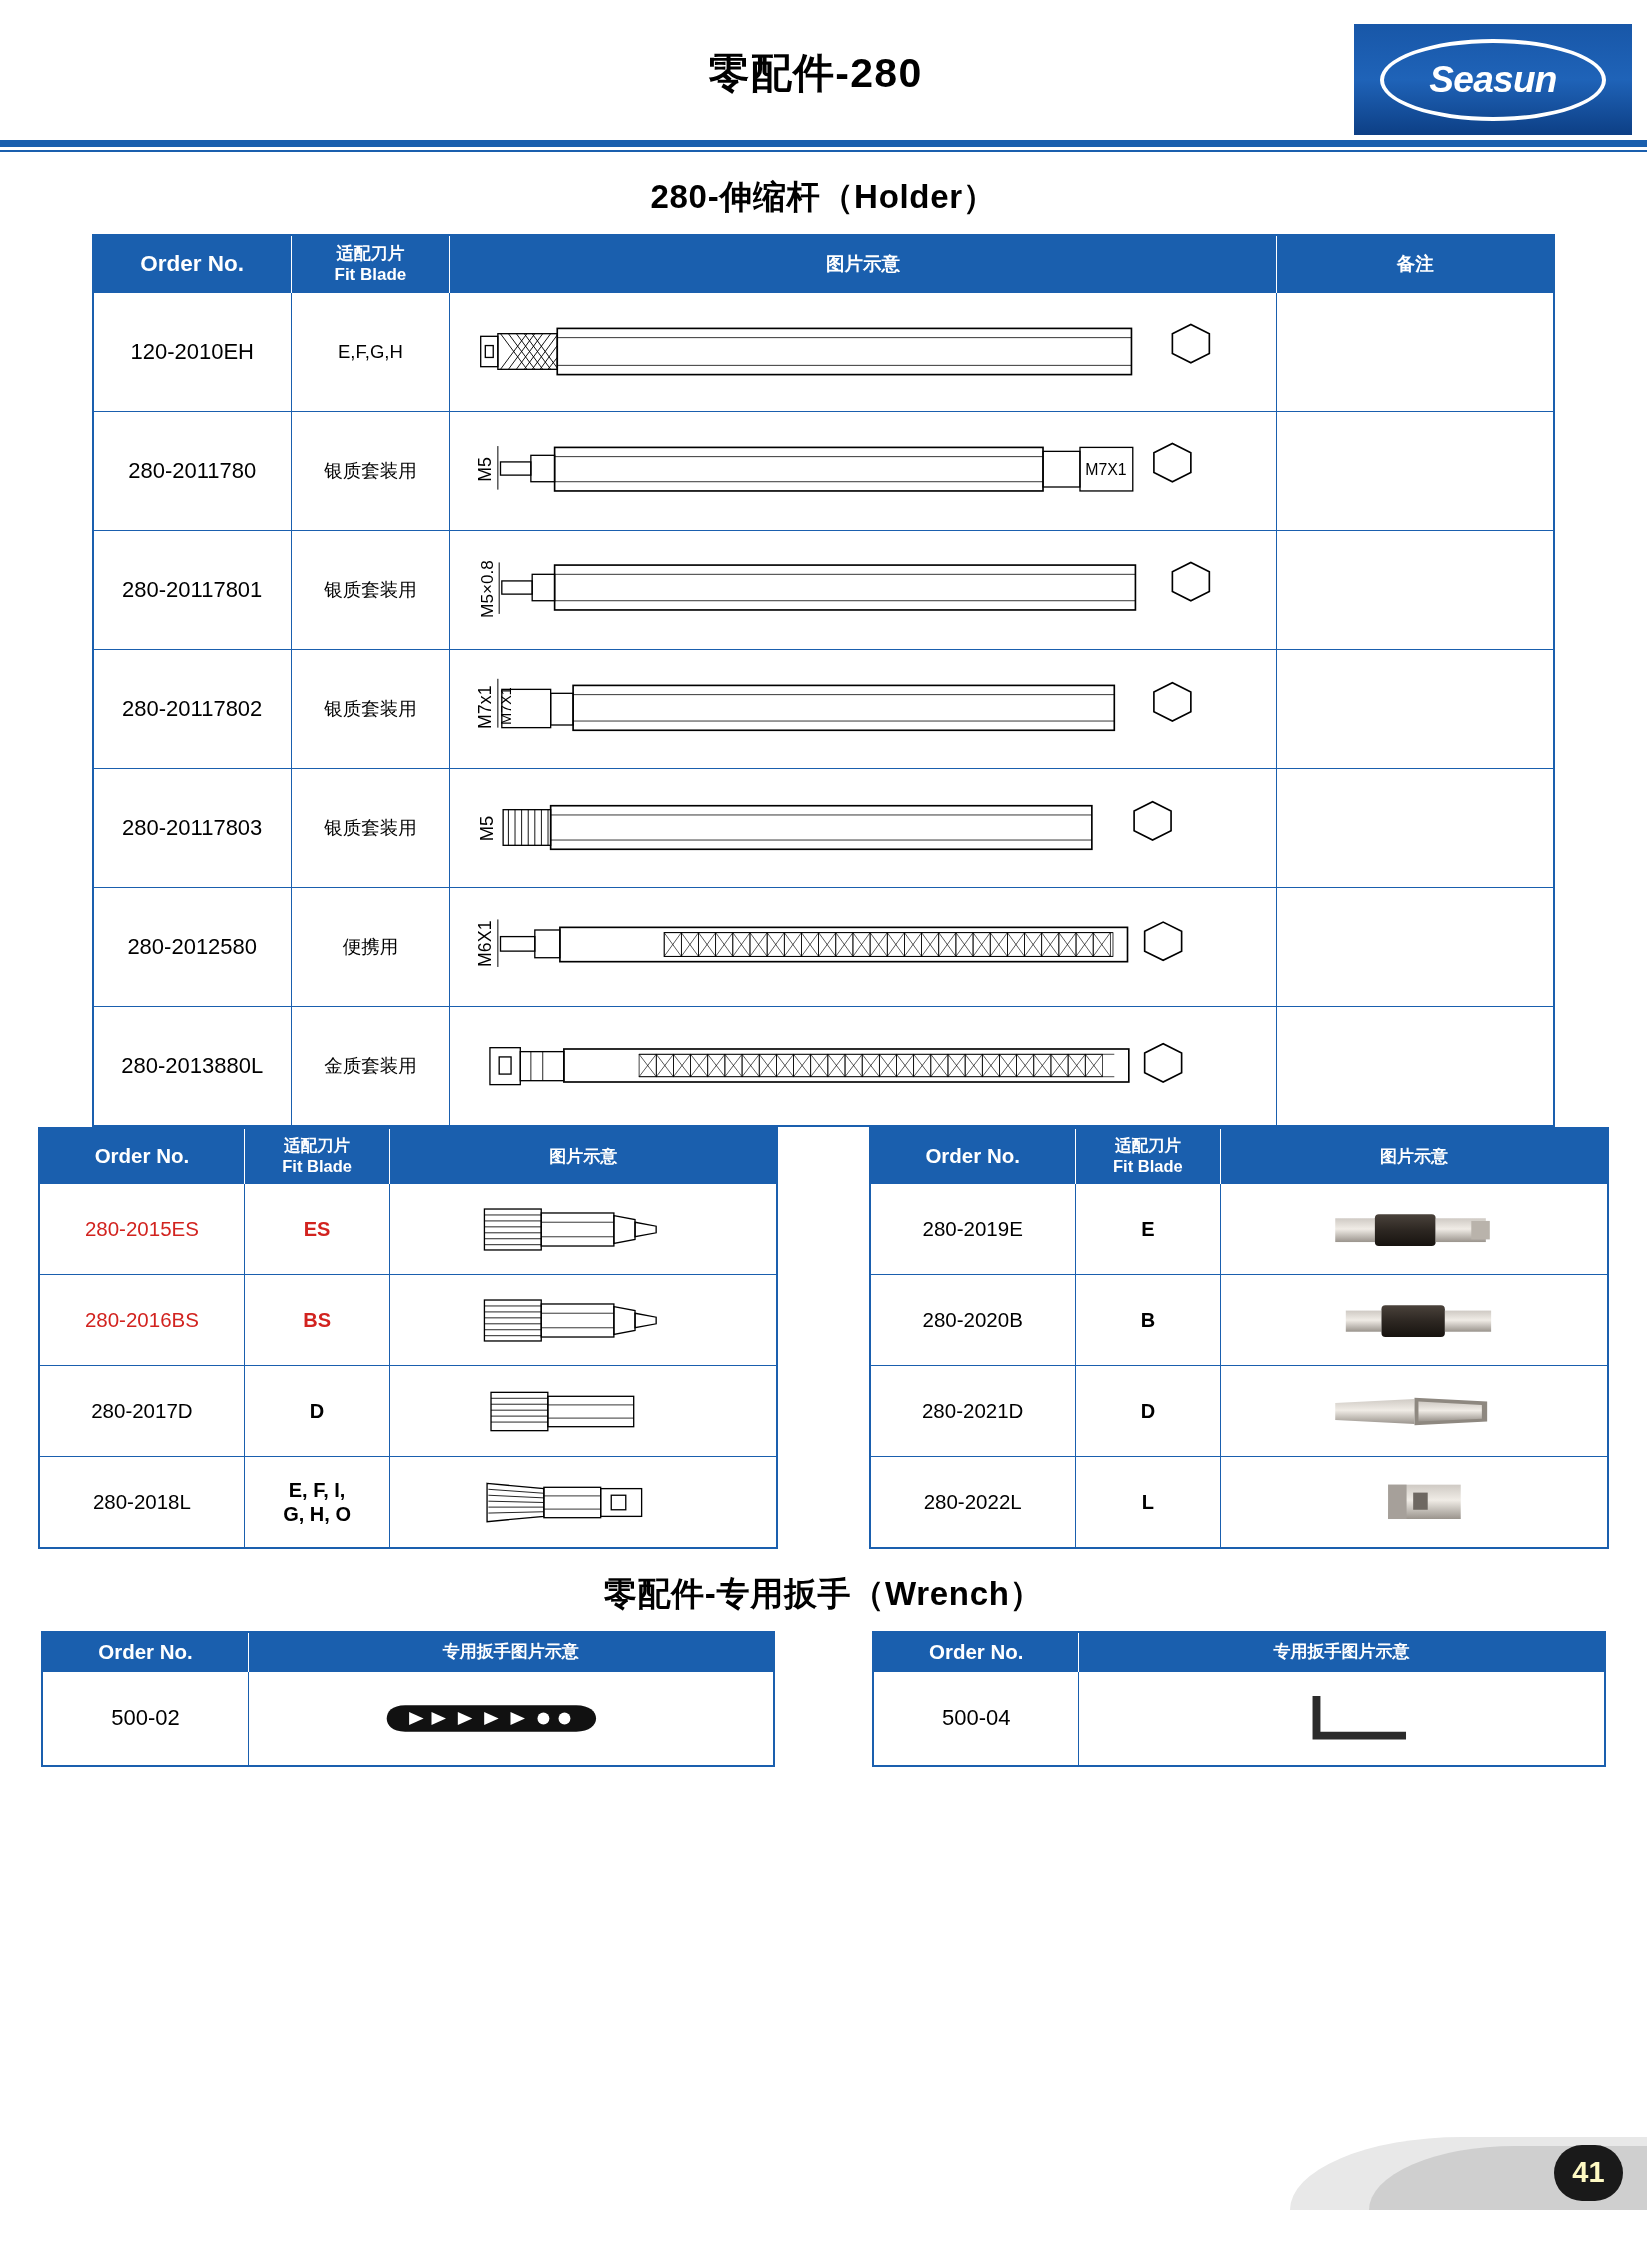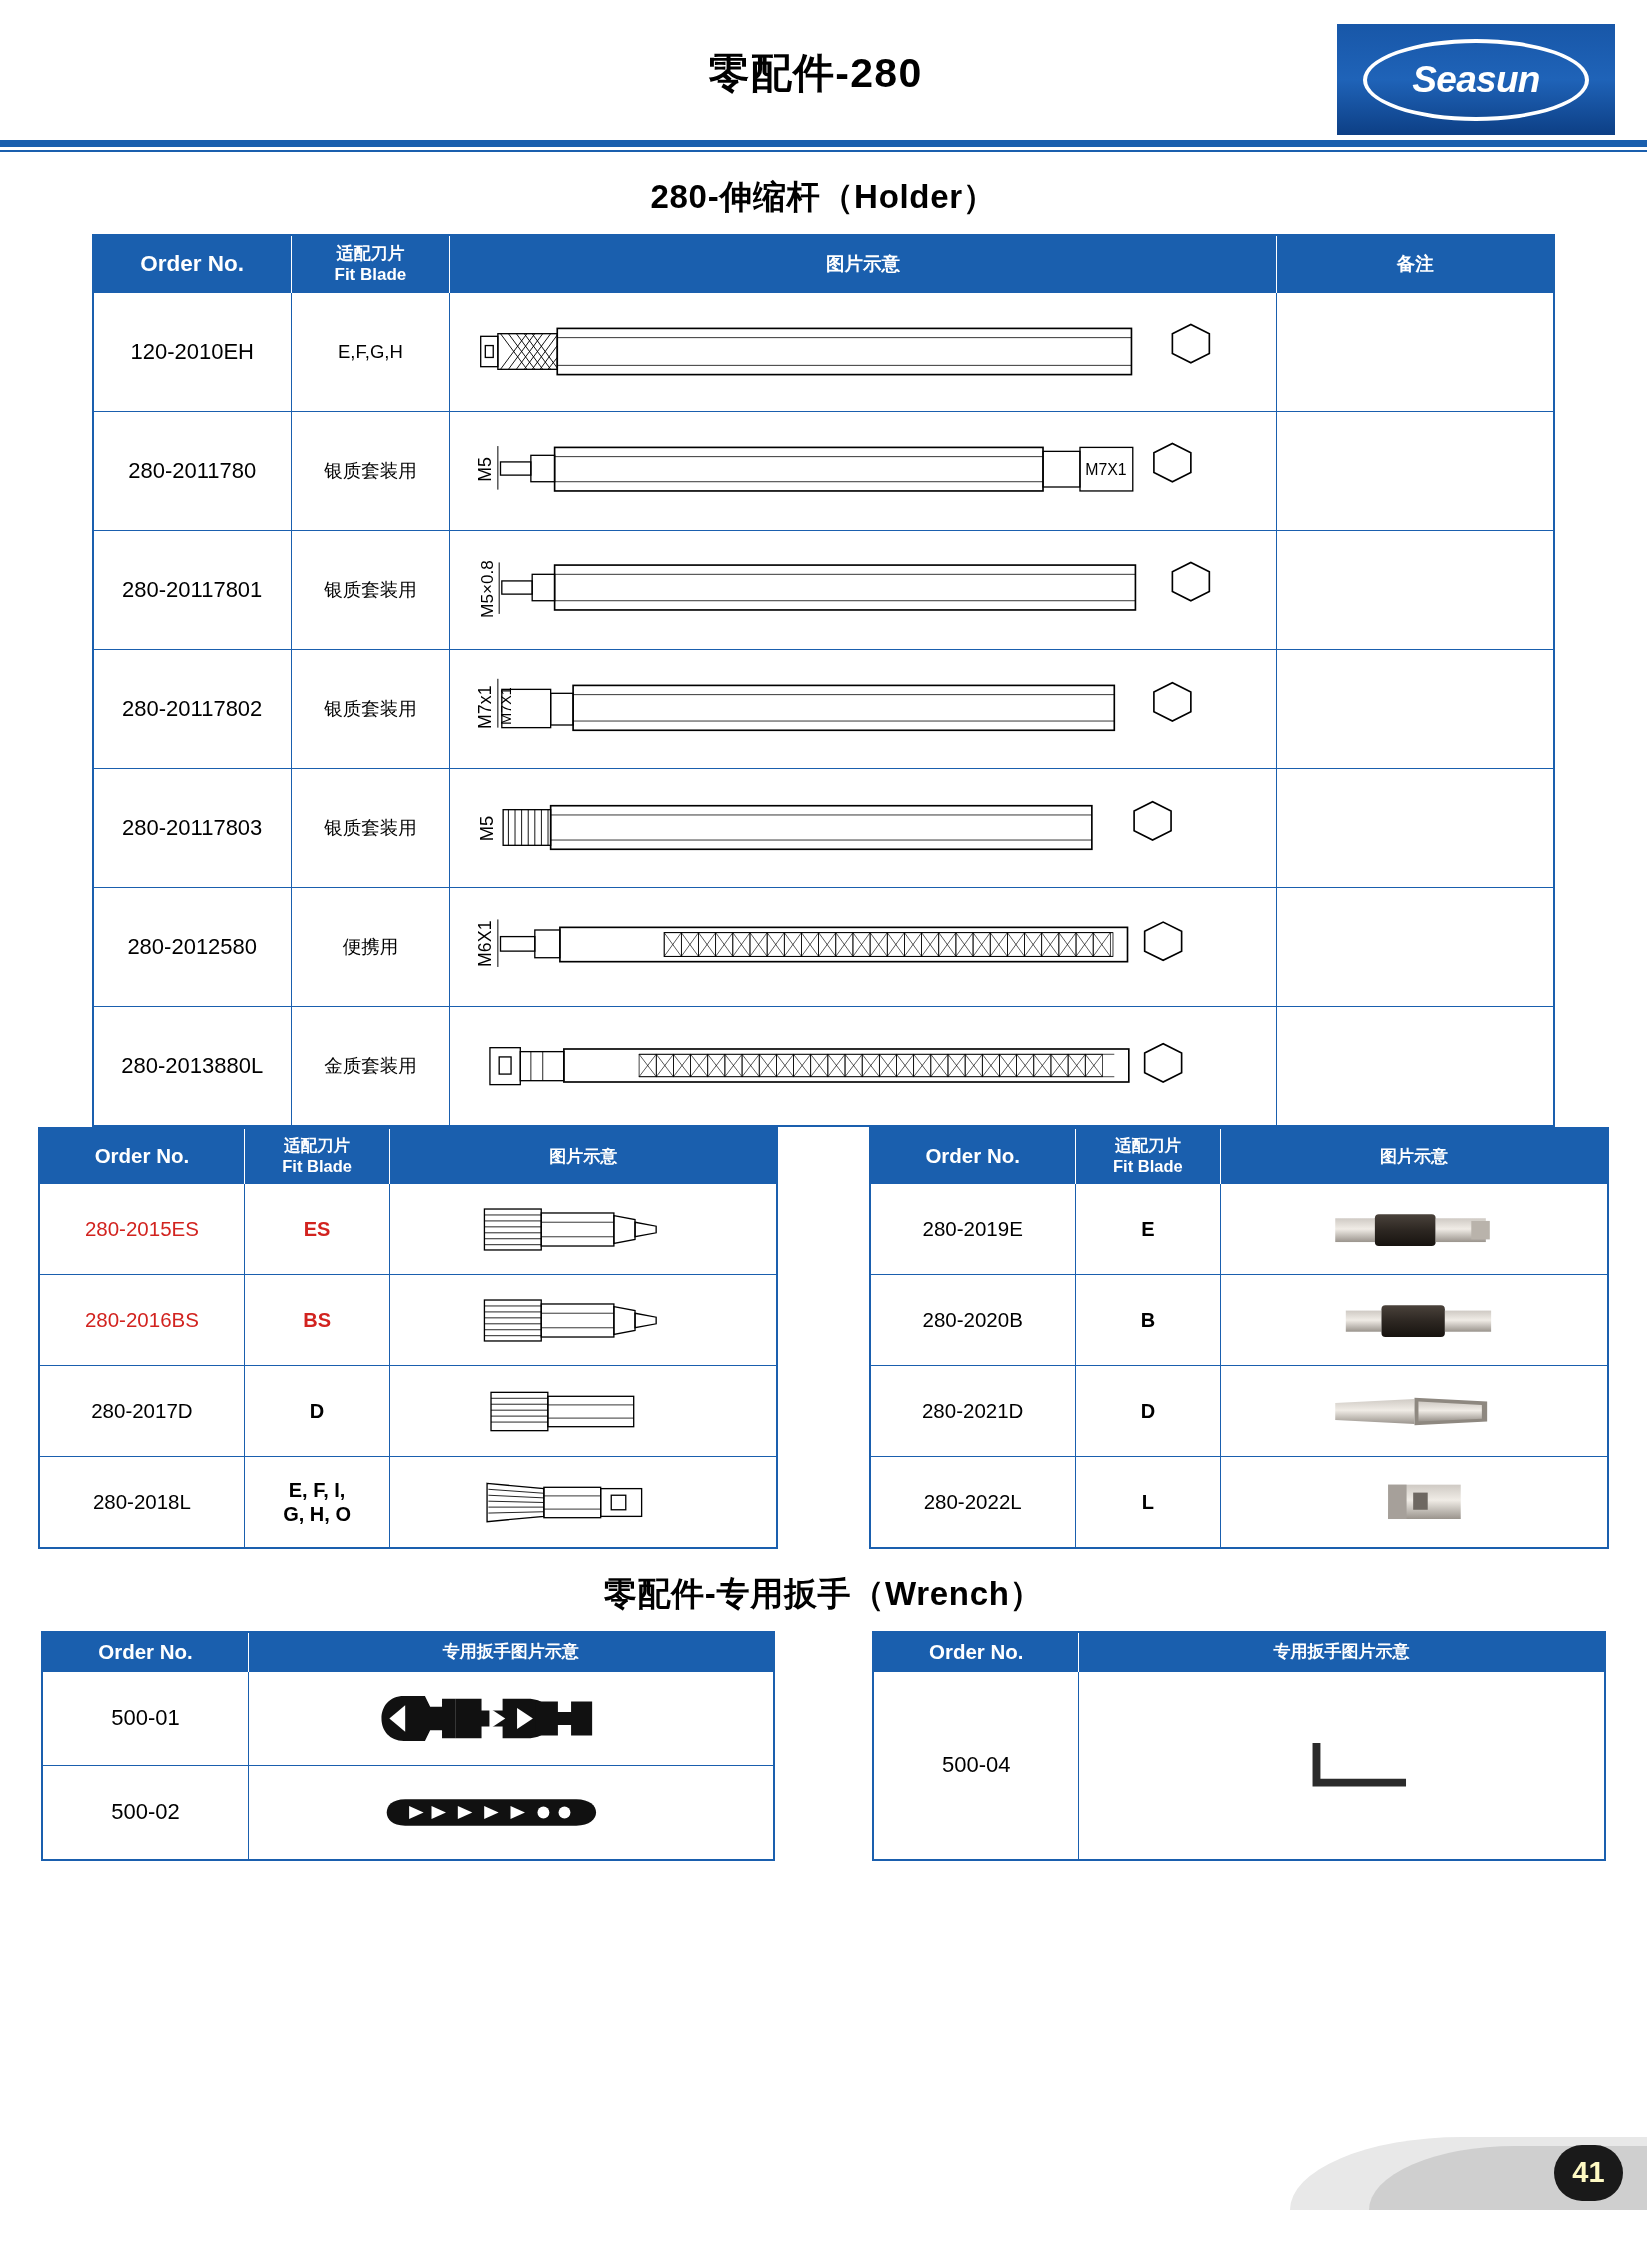--- a/index.html
+++ b/index.html
@@ -33,21 +33,21 @@
     right: 16px;
     top: 46px;
     text-align: center;
     font-size: 41px;
     font-weight: 600;
     letter-spacing: 1.3px;
     color: #000;
   }
   .logo-box {
     position: absolute;
-    right: 32px;
+    right: 15px;
     top: 24px;
     width: 278px;
     height: 111px;
     background: linear-gradient(180deg,#1857a8 0%, #1f63b8 50%, #0d3f85 100%);
     display: flex;
     align-items: center;
     justify-content: center;
   }
   .logo-ellipse {
     width: 218px;
@@ -745,35 +745,20 @@
   <div class="wrench-wrap">
     <table class="tbl tbl-wrench">
       <thead>
         <tr>
           <th class="w1">Order No.</th>
           <th class="w2">专用扳手图片示意</th>
         </tr>
       </thead>
       <tbody>
         <tr>
-          <td class="order">500-01</td>
-          <td class="pic">
-            <svg width="371" height="79" viewBox="0 0 560 120">
-              <path d="M118,26 L150,26 L158,42 L176,42 L176,30 L196,30 L196,90 L176,90 L176,78 L158,78 L150,94 L118,94
-                       C96,94 84,78 84,60 C84,42 96,26 118,26 Z" fill="#111"></path>
-              <path d="M96,60 L120,40 L120,80 Z" fill="#fff"></path>
-              <path d="M196,30 L236,30 L236,48 L268,48 L268,30 L306,30
-                       C330,30 342,44 342,60 C342,76 330,90 306,90 L268,90 L268,72 L236,72 L236,90 L196,90 Z" fill="#111"></path>
-              <path d="M248,44 L272,60 L248,76 Z" fill="#fff"></path>
-              <path d="M290,44 L314,60 L290,76 Z" fill="#fff"></path>
-              <path d="M318,34 L352,34 L352,50 L372,50 L372,34 L404,34 L404,86 L372,86 L372,70 L352,70 L352,86 L318,86 Z" fill="#111"></path>
-            </svg>
-          </td>
-        </tr>
-        <tr>
           <td class="order">500-02</td>
           <td class="pic">
             <svg width="371" height="79" viewBox="0 0 560 120">
               <path d="M120,40 C100,40 92,50 92,60 C92,70 100,80 120,80 L380,80 C400,80 410,70 410,60
                        C410,50 400,40 380,40 Z" fill="#111"></path>
               <path d="M126,50 L148,60 L126,70 Z" fill="#fff"></path>
               <path d="M160,50 L182,60 L160,70 Z" fill="#fff"></path>
               <path d="M200,50 L222,60 L200,70 Z" fill="#fff"></path>
               <path d="M240,50 L262,60 L240,70 Z" fill="#fff"></path>
               <path d="M280,50 L302,60 L280,70 Z" fill="#fff"></path>

